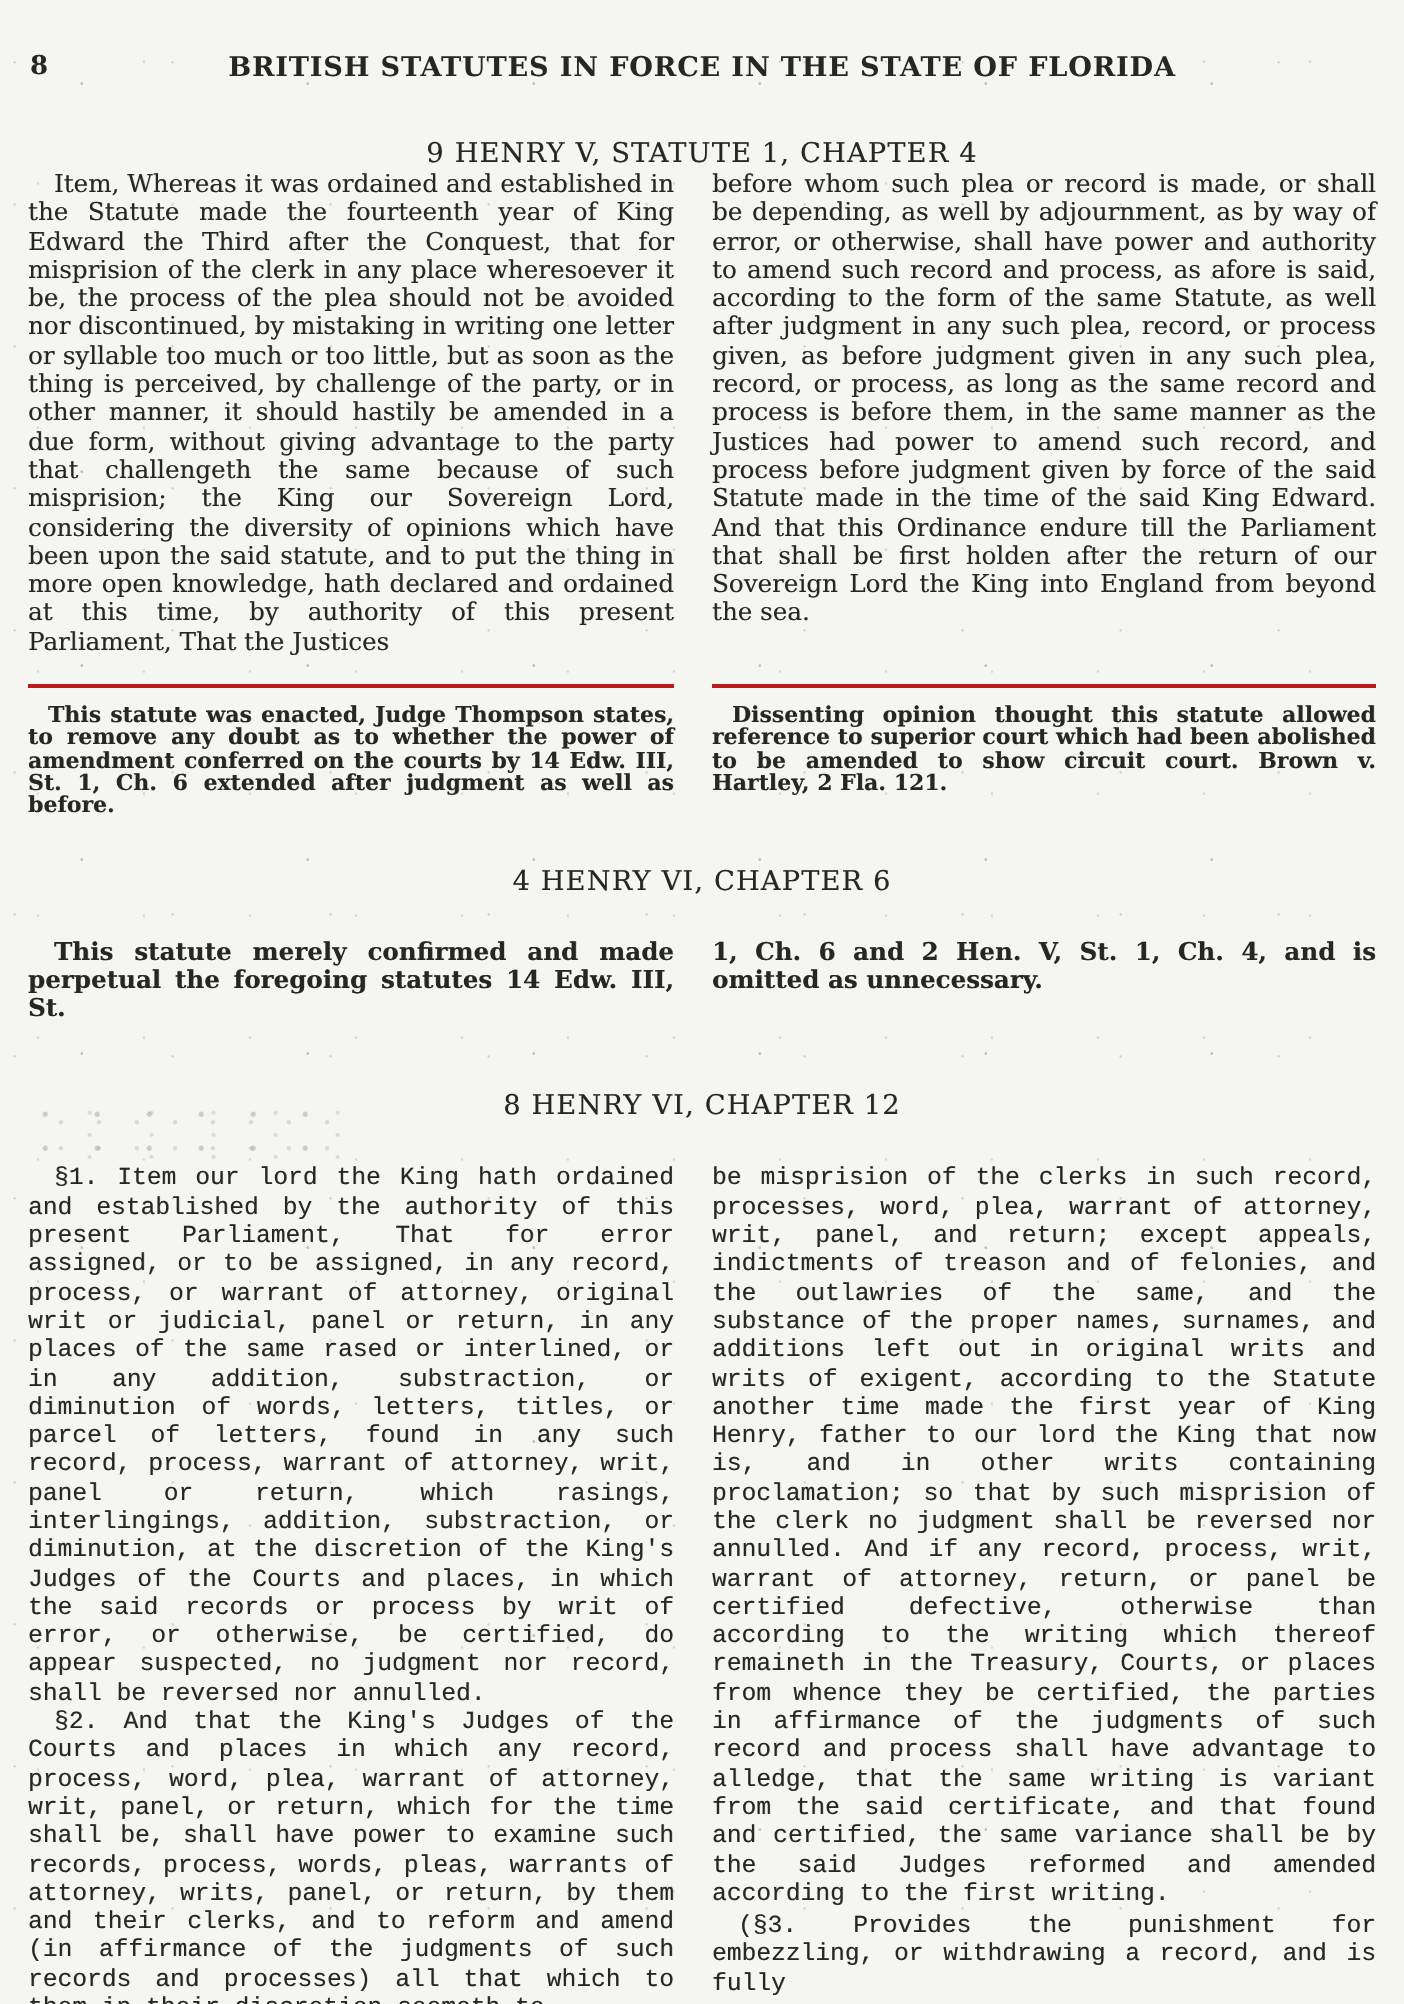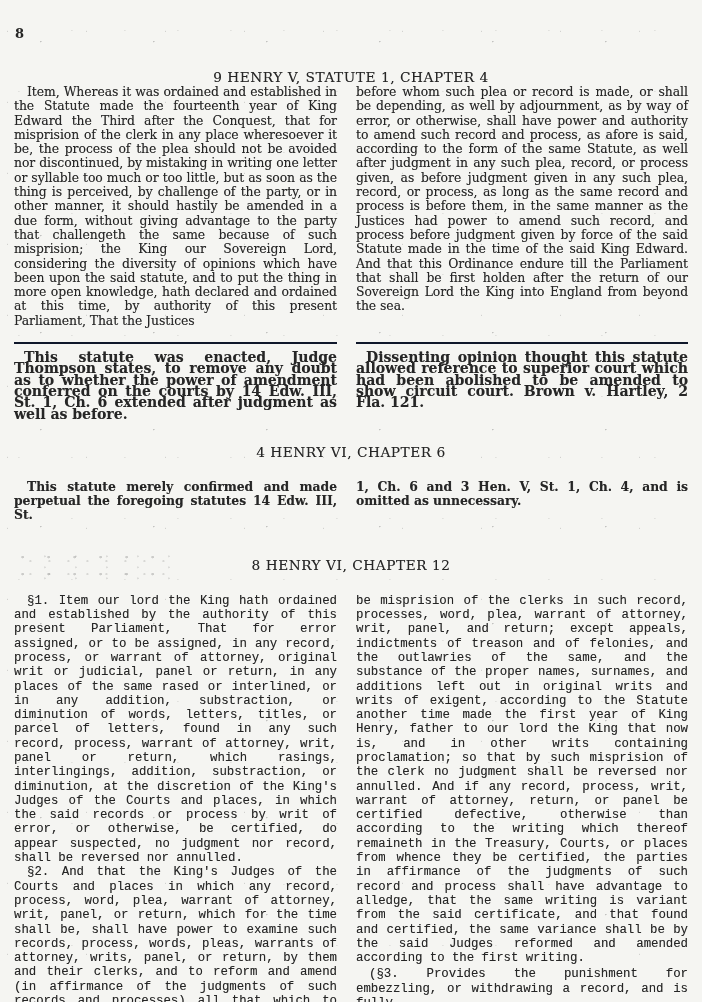--- a/index.html
+++ b/index.html
@@ -45,23 +45,23 @@
     text-shadow:.2px .2px .3px rgba(40,40,40,.4);
   }
   .indent{text-indent:13px;}
   .cols-1{}
   .cols-2{margin-top:20px;font-weight:bold;}
   .cols-3{margin-top:21px;font-family:Liberation Mono, monospace;}
   .p-gap{margin-top:2px;}
   .footnotes{margin-top:14px;}
   .fn{
     margin:0;
-    border-top:2px solid #0f172a;
+    border-top:2px solid #b91c1c;
     padding-top:8px;
-    font-size:14px;line-height:11.3px;
+    font-size:11px;line-height:11.3px;
     text-align:justify;text-indent:10px;
     font-weight:700;
     text-shadow:.2px .2px .2px rgba(40,40,40,.35);
   }
   .smudge{
     position:absolute;left:20px;top:552px;width:150px;height:34px;
     background-image:
       radial-gradient(circle at 10% 30%, rgba(80,80,80,.5) 1px, transparent 1.6px),
       radial-gradient(circle at 55% 70%, rgba(100,100,100,.4) .8px, transparent 1.4px),
       radial-gradient(circle at 80% 40%, rgba(100,100,100,.35) .7px, transparent 1.3px);
@@ -69,39 +69,40 @@
     opacity:.5;filter:blur(.3px);pointer-events:none;
   }
 </style>
 </head>
 <body>
 
 <div class="paper">
 
   <header class="running-head">
     <span class="pagenum">8</span>
+    <span class="running-title">BRITISH STATUTES IN FORCE IN THE STATE OF FLORIDA</span>
   </header>
 
   <h2 class="sec-head h1">9 HENRY V, STATUTE 1, CHAPTER 4</h2>
 
   <div class="cols cols-1">
     <p class="body indent col-l">Item, Whereas it was ordained and established in the Statute made the fourteenth year of King Edward the Third after the Conquest, that for misprision of the clerk in any place wheresoever it be, the process of the plea should not be avoided nor discontinued, by mistaking in writing one letter or syllable too much or too little, but as soon as the thing is perceived, by challenge of the party, or in other manner, it should hastily be amended in a due form, without giving advantage to the party that challengeth the same because of such misprision; the King our Sovereign Lord, considering the diversity of opinions which have been upon the said statute, and to put the thing in more open knowledge, hath declared and ordained at this time, by authority of this present Parliament, That the Justices</p>
     <p class="body col-r">before whom such plea or record is made, or shall be depending, as well by adjournment, as by way of error, or otherwise, shall have power and authority to amend such record and process, as afore is said, according to the form of the same Statute, as well after judgment in any such plea, record, or process given, as before judgment given in any such plea, record, or process, as long as the same record and process is before them, in the same manner as the Justices had power to amend such record, and process before judgment given by force of the said Statute made in the time of the said King Edward. And that this Ordinance endure till the Parliament that shall be first holden after the return of our Sovereign Lord the King into England from beyond the sea.</p>
   </div>
 
   <div class="cols footnotes">
     <p class="fn col-l">This statute was enacted, Judge Thompson states, to remove any doubt as to whether the power of amendment conferred on the courts by 14 Edw. III, St. 1, Ch. 6 extended after judgment as well as before.</p>
     <p class="fn col-r">Dissenting opinion thought this statute allowed reference to superior court which had been abolished to be amended to show circuit court. Brown v. Hartley, 2 Fla. 121.</p>
   </div>
 
   <h2 class="sec-head h2">4 HENRY VI, CHAPTER 6</h2>
 
   <div class="cols cols-2">
     <p class="body indent col-l">This statute merely confirmed and made perpetual the foregoing statutes 14 Edw. III, St.</p>
-    <p class="body col-r">1, Ch. 6 and 3 Hen. V, St. 1, Ch. 4, and is omitted as unnecessary.</p>
+    <p class="body col-r">1, Ch. 6 and 2 Hen. V, St. 1, Ch. 4, and is omitted as unnecessary.</p>
   </div>
 
   <h2 class="sec-head h3">8 HENRY VI, CHAPTER 12</h2>
 
   <div class="cols cols-3">
     <div class="col-l">
       <p class="body indent">§1. Item our lord the King hath ordained and established by the authority of this present Parliament, That for error assigned, or to be assigned, in any record, process, or warrant of attorney, original writ or judicial, panel or return, in any places of the same rased or interlined, or in any addition, substraction, or diminution of words, letters, titles, or parcel of letters, found in any such record, process, warrant of attorney, writ, panel or return, which rasings, interlingings, addition, substraction, or diminution, at the discretion of the King's Judges of the Courts and places, in which the said records or process by writ of error, or otherwise, be certified, do appear suspected, no judgment nor record, shall be reversed nor annulled.</p>
       <p class="body indent">§2. And that the King's Judges of the Courts and places in which any record, process, word, plea, warrant of attorney, writ, panel, or return, which for the time shall be, shall have power to examine such records, process, words, pleas, warrants of attorney, writs, panel, or return, by them and their clerks, and to reform and amend (in affirmance of the judgments of such records and processes) all that which to them in their discretion seemeth to</p>
     </div>
     <div class="col-r">

